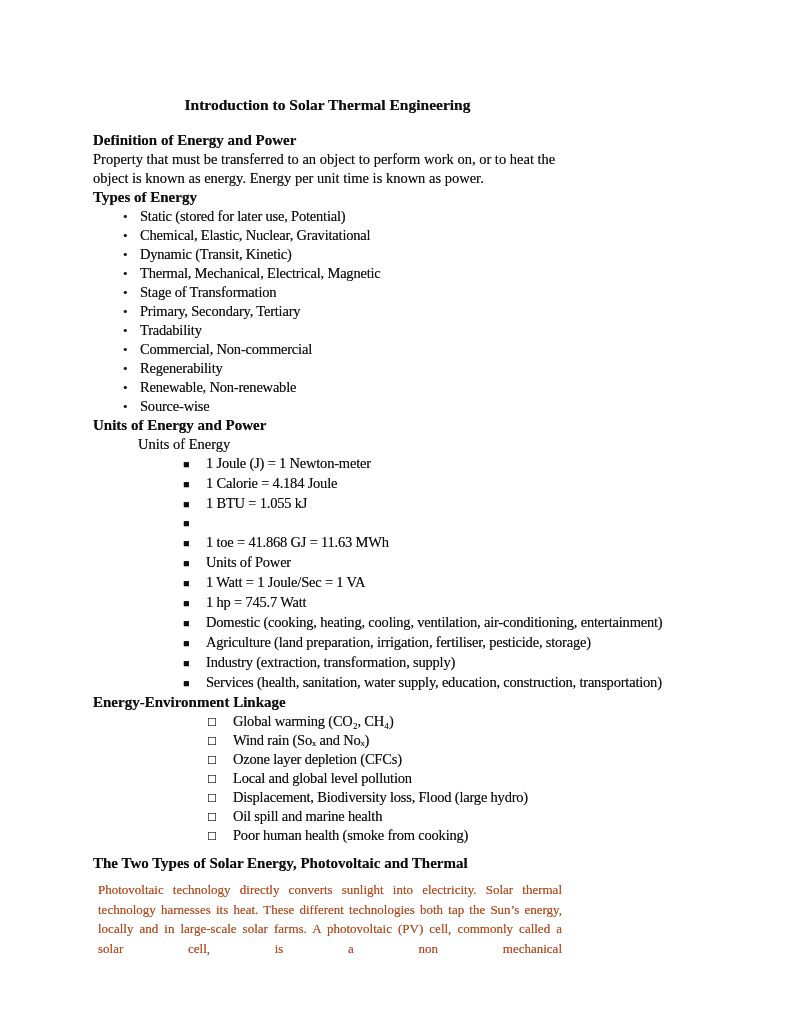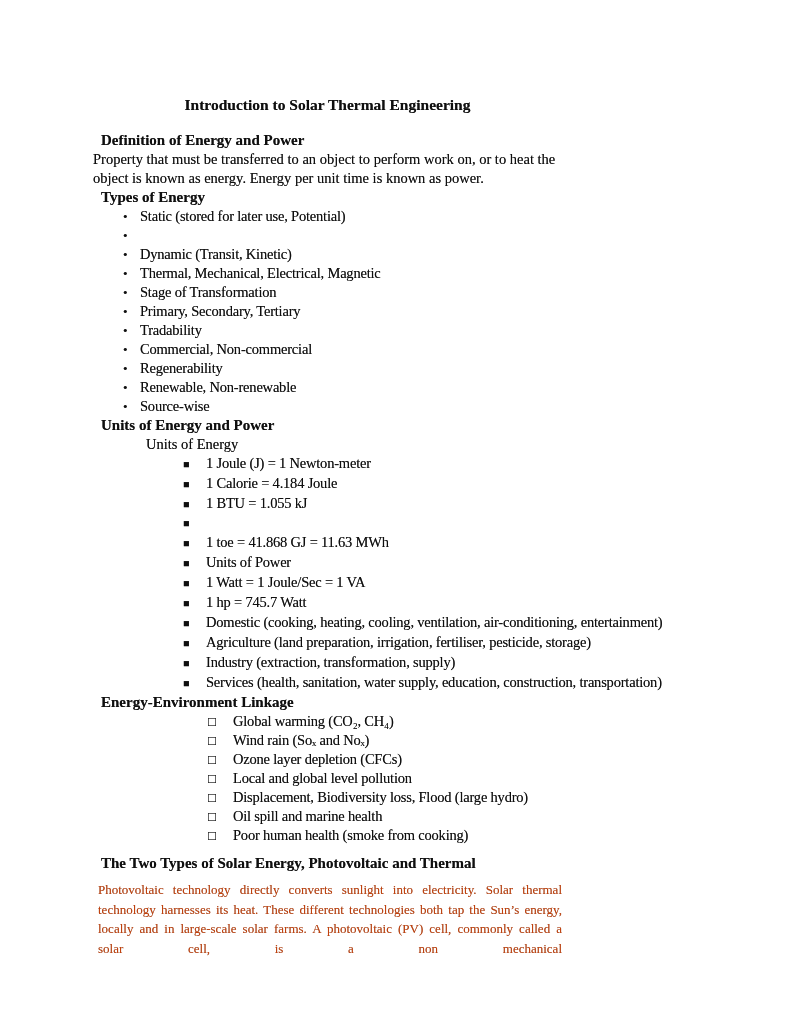--- a/index.html
+++ b/index.html
@@ -11,21 +11,21 @@
     box-sizing:border-box; width:653px; height:1024px;
     padding:95px 91px 0 93px;
     font-size:14.5px; line-height:19px;
     text-shadow:0 0 0.45px rgba(0,0,0,0.55);
   }
   .title {
     text-align:center; font-weight:bold; font-size:15.5px;
     margin-bottom:17px;
   }
   .h { font-weight:bold; font-size:15px; }
-  .row { white-space:nowrap;margin-left:8px; }
+  .row { white-space:nowrap; }
   .p-def { max-width:607px; }
   .li { display:flex; align-items:baseline; }
   .li .t { white-space:nowrap; letter-spacing:-0.2px; }
   .li-round  { padding-left:30px; }
   .li-round .m  { flex:0 0 17px; font-size:13px; }
   .li-square { padding-left:90px; }
   .li-square .m { flex:0 0 23px; font-size:10.5px; }
   .li-hollow { padding-left:115px; }
   .li-hollow .m { flex:0 0 25px; font-size:13.5px; }
   .tail { padding-left:13px; }
@@ -49,20 +49,21 @@
   <div class="p-def">Property that must be transferred to an object to perform work on, or to heat the object is known as energy. Energy per unit time is known as power.</div>
 
   <div class="row h">Types of Energy</div>
 
   <div class="li li-round">
       <span class="m">•</span>
       <span class="t">Static (stored for later use, Potential)</span>
     </div>
   <div class="li li-round">
       <span class="m">•</span>
+      <span class="t">Chemical, Elastic, Nuclear, Gravitational</span>
     </div>
   <div class="li li-round">
       <span class="m">•</span>
       <span class="t">Dynamic (Transit, Kinetic)</span>
     </div>
   <div class="li li-round">
       <span class="m">•</span>
       <span class="t">Thermal, Mechanical, Electrical, Magnetic</span>
     </div>
   <div class="li li-round">

